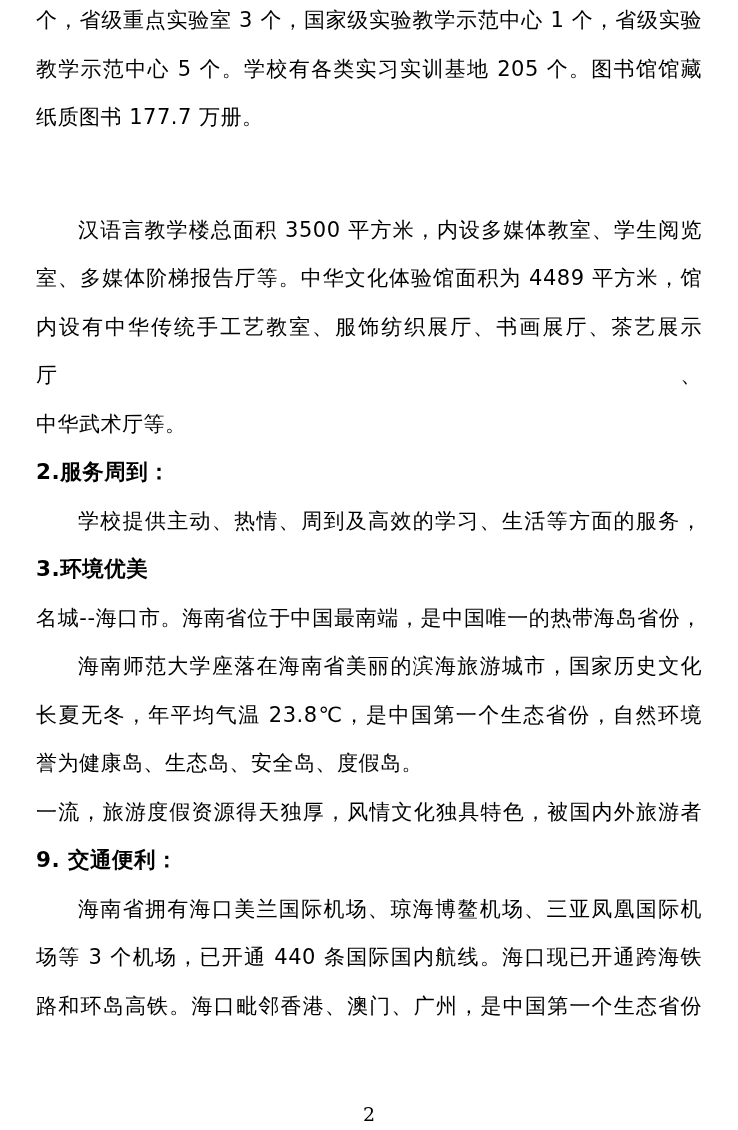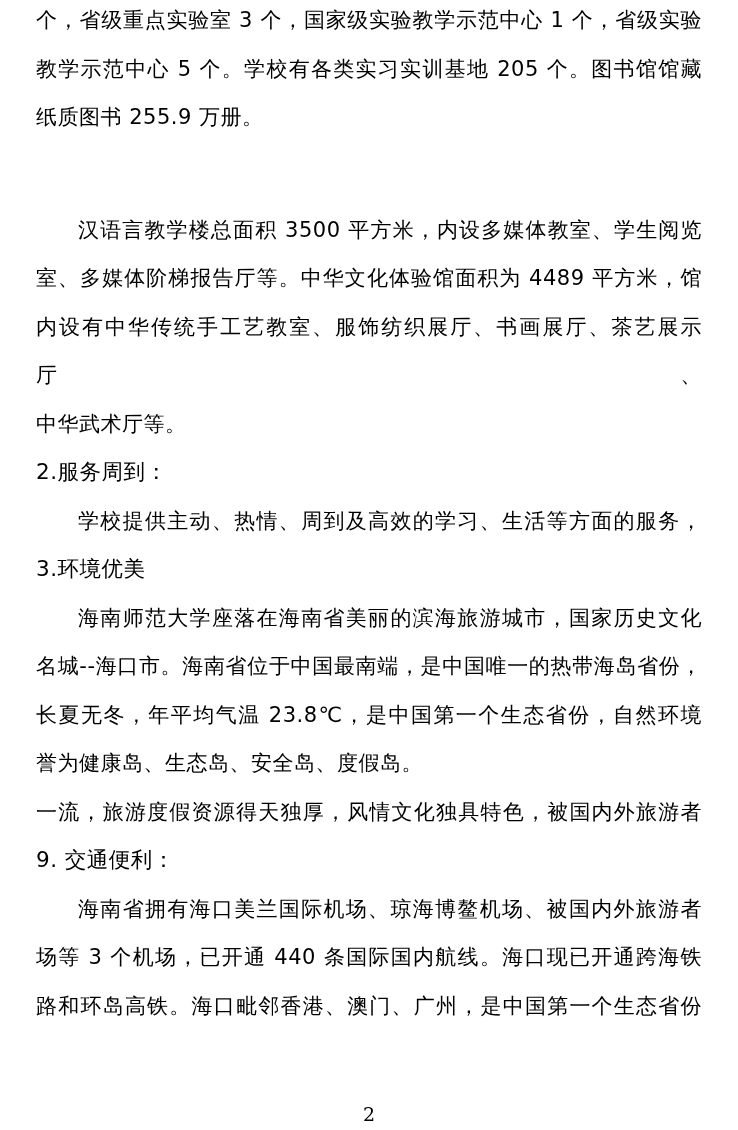--- a/index.html
+++ b/index.html
@@ -28,21 +28,21 @@
     letter-spacing: 0.5px;
   }
   .line.end {
     text-align-last: left;
   }
   .line.indent {
     text-indent: 2em;
   }
   .heading {
     font-size: 21.5px;
-    font-weight: normal;
+    font-weight: bold;
     line-height: 48.5px;
     text-align: left;
     text-align-last: left;
     letter-spacing: 0.5px;
   }
   .blank-line {
     height: 64px;
   }
   .footer {
     position: absolute;
@@ -57,52 +57,52 @@
 </style>
 </head>
 <body>
 
 <div class="page">
   <div class="content">
 
     <div>
       <div class="line">个，省级重点实验室 3 个，国家级实验教学示范中心 1 个，省级实验</div>
       <div class="line">教学示范中心 5 个。学校有各类实习实训基地 205 个。图书馆馆藏</div>
-      <div class="line end">纸质图书 255.9 万册。</div>
+      <div class="line end">纸质图书 177.7 万册。</div>
     </div>
 
     <div class="blank-line"></div>
 
     <div>
       <div class="line indent">汉语言教学楼总面积 3500 平方米，内设多媒体教室、学生阅览</div>
       <div class="line">室、多媒体阶梯报告厅等。中华文化体验馆面积为 4489 平方米，馆</div>
       <div class="line">内设有中华传统手工艺教室、服饰纺织展厅、书画展厅、茶艺展示厅、</div>
       <div class="line end">中华武术厅等。</div>
     </div>
 
     <div class="heading">2.服务周到：</div>
 
     <div>
       <div class="line indent">学校提供主动、热情、周到及高效的学习、生活等方面的服务，</div>
     </div>
 
     <div class="heading">3.环境优美</div>
 
     <div>
+      <div class="line">名城--海口市。海南省位于中国最南端，是中国唯一的热带海岛省份，</div>
       <div class="line indent">海南师范大学座落在海南省美丽的滨海旅游城市，国家历史文化</div>
-      <div class="line">名城--海口市。海南省位于中国最南端，是中国唯一的热带海岛省份，</div>
       <div class="line">长夏无冬，年平均气温 23.8℃，是中国第一个生态省份，自然环境</div>
       <div class="line end">誉为健康岛、生态岛、安全岛、度假岛。</div>
       <div class="line">一流，旅游度假资源得天独厚，风情文化独具特色，被国内外旅游者</div>
     </div>
 
     <div class="heading">9. 交通便利：</div>
 
     <div>
-      <div class="line indent">海南省拥有海口美兰国际机场、琼海博鳌机场、被国内外旅游者</div>
+      <div class="line indent">海南省拥有海口美兰国际机场、琼海博鳌机场、三亚凤凰国际机</div>
       <div class="line">场等 3 个机场，已开通 440 条国际国内航线。海口现已开通跨海铁</div>
       <div class="line">路和环岛高铁。海口毗邻香港、澳门、广州，是中国第一个生态省份</div>
     </div>
 
   </div>
 
   <div class="footer">2</div>
 </div>
 
 </body></html>

